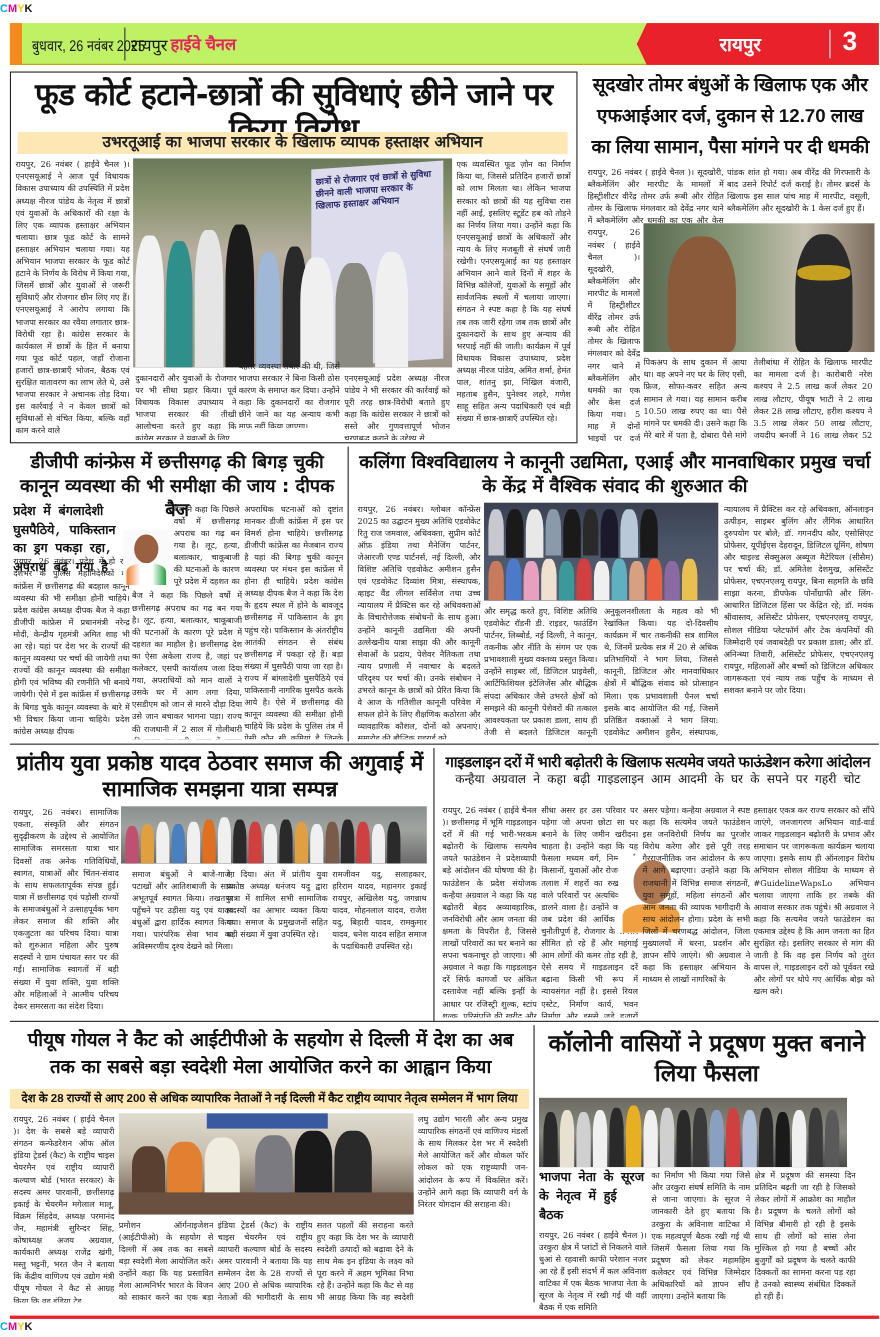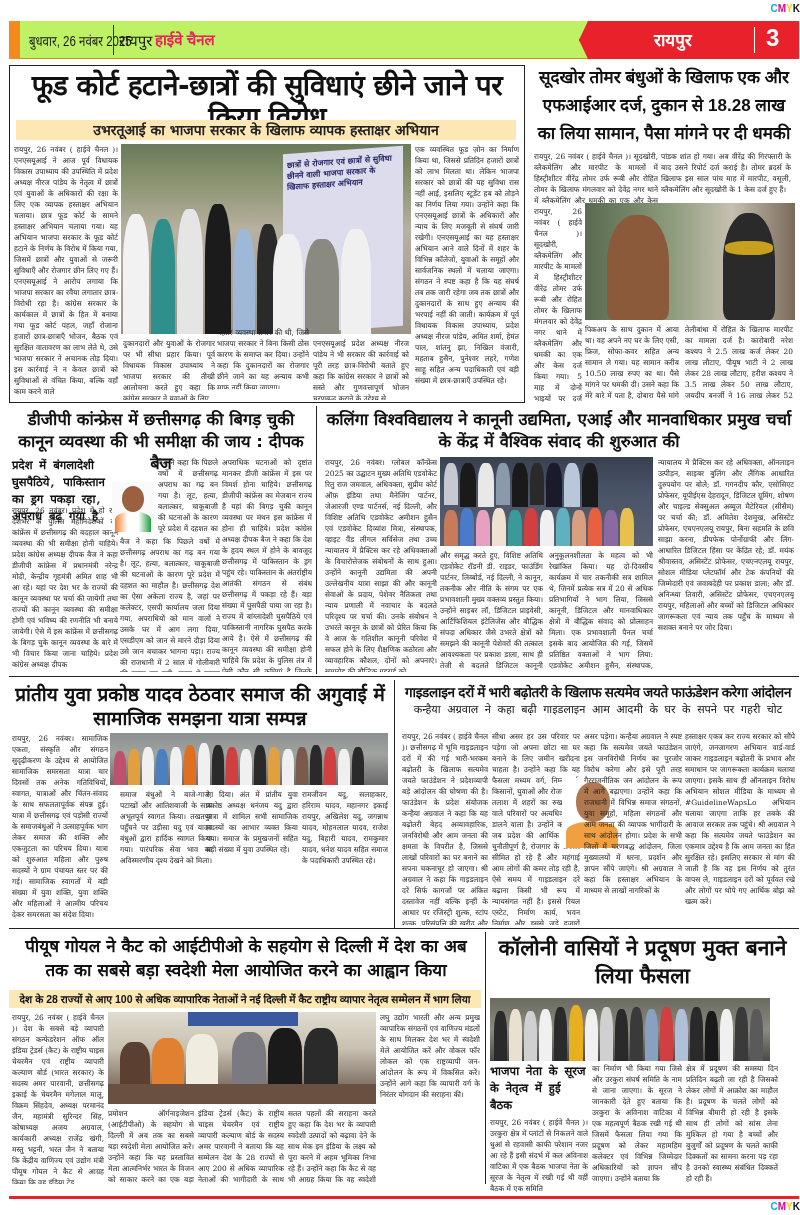--- a/index.html
+++ b/index.html
@@ -1,18 +1,18 @@
 <!DOCTYPE html>
 <html><head>
 <meta charset="utf-8">
 <style>
   * { box-sizing: border-box; margin: 0; padding: 0; }
   html, body { width: 800px; height: 1215px; background: #fff; overflow: hidden; }
   body { font-family: "DejaVu Serif", serif; color: #111; position: relative; }
-  .cmyk { position: absolute; left: 0; width: 800px; text-align: right; font-family: "Liberation Sans", sans-serif; font-size: 10px; font-weight: bold; letter-spacing: 0px; }
+  .cmyk { position: absolute; left: 0; width: 800px; text-align: left; font-family: "Liberation Sans", sans-serif; font-size: 10px; font-weight: bold; letter-spacing: 0px; }
   .cmyk .c { color: #00aeef; } .cmyk .m { color: #ec008c; } .cmyk .y { color: #f5d000; } .cmyk .k { color: #111; }
   .masthead { position: absolute; top: 21px; left: 9px; width: 790px; height: 38px; background: #bef264; border-bottom: 1px solid #c59a00; }
   .mh-orange { position: absolute; left: 0; top: 0; width: 11px; height: 38px; background: #f38a1b; }
   .mh-date { position: absolute; left: 20px; top: 10px; font-family: "Liberation Sans", sans-serif; font-size: 14px; color: #1a1a1a; transform: scaleX(0.82); transform-origin: left; }
   .mh-sep { position: absolute; left: 104px; top: 4px; width: 1px; height: 30px; background: #333; }
   .mh-city { position: absolute; left: 110px; top: 9px; font-family: "Liberation Sans", sans-serif; font-size: 15px; color: #1a1a1a; }
   .mh-brand { position: absolute; left: 146px; top: 8px; font-family: "Liberation Sans", sans-serif; font-size: 15px; font-weight: bold; color: #e8245c; display: flex; align-items: flex-start; gap: 2px; }
   .mh-right { position: absolute; right: 0; top: 0; width: 220px; height: 38px; background: #e8212a; clip-path: polygon(9px 0, 100% 0, 100% 100%, 9px 100%, 0 50%); }
   .mh-chev { position: absolute; right: 212px; top: 8px; width: 0; height: 0; border-top: 11px solid transparent; border-bottom: 11px solid transparent; border-right: 8px solid #111; }
   .mh-right-city { position: absolute; left: 75px; top: 7px; font-family: "Liberation Sans", sans-serif; font-size: 17px; color: #fff; font-weight: bold; }
@@ -74,21 +74,21 @@
     <div class="person" style="width:30px;height:100px;background:#f0f0f0;"></div>
     <div class="person" style="width:34px;height:95px;background:#8a8a80;"></div>
     <div class="person" style="width:30px;height:105px;background:#f0f0f0;"></div>
   </div>
 </div>
 <div class="body-text" style="left:123px; top:338px; width:92px; height:62px;">दुकानदारों और युवाओं के रोजगार पर भी सीधा प्रहार किया। पूर्व विधायक विकास उपाध्याय ने भाजपा सरकार की तीखी आलोचना करते हुए कहा कि कांग्रेस सरकार ने युवाओं के लिए</div>
 <div class="body-text" style="left:217px; top:327px; width:92px; height:62px;">बेहतर व्यवस्था तैयार की थी, जिसे भाजपा सरकार ने बिना किसी ठोस कारण के समाप्त कर दिया। उन्होंने कहा कि दुकानदारों का रोजगार छीने जाने का यह अन्याय कभी माफ नहीं किया जाएगा।</div>
 <div class="body-text" style="left:313px; top:338px; width:96px; height:62px;">एनएसयूआई प्रदेश अध्यक्ष नीरज पांडेय ने भी सरकार की कार्रवाई को पूरी तरह छात्र-विरोधी बताते हुए कहा कि कांग्रेस सरकार ने छात्रों को सस्ते और गुणवत्तापूर्ण भोजन चरणबद्ध कराने के उद्देश्य से</div>
 <div class="body-text" style="left:415px; top:144px; width:104px; height:254px;">एक व्यवस्थित फूड ज़ोन का निर्माण किया था, जिससे प्रतिदिन हजारों छात्रों को लाभ मिलता था। लेकिन भाजपा सरकार को छात्रों की यह सुविधा रास नहीं आई, इसलिए स्टूडेंट हब को तोड़ने का निर्णय लिया गया। उन्होंने कहा कि एनएसयूआई छात्रों के अधिकारों और न्याय के लिए मजबूती से संघर्ष जारी रखेगी। एनएसयूआई का यह हस्ताक्षर अभियान आने वाले दिनों में शहर के विभिन्न कॉलेजों, युवाओं के समूहों और सार्वजनिक स्थलों में चलाया जाएगा। संगठन ने स्पष्ट कहा है कि यह संघर्ष तब तक जारी रहेगा जब तक छात्रों और दुकानदारों के साथ हुए अन्याय की भरपाई नहीं की जाती। कार्यक्रम में पूर्व विधायक विकास उपाध्याय, प्रदेश अध्यक्ष नीरज पांडेय, अमित शर्मा, हेमंत पाल, शांतनु झा, निखिल वंजारी, महताब हुसैन, पुनेश्वर लहरे, गणेश साहू सहित अन्य पदाधिकारी एवं बड़ी संख्या में छात्र-छात्राएँ उपस्थित रहे।</div>
 
-<div class="hl" style="left:534px; top:64px; width:260px; font-family:'Liberation Sans',sans-serif; font-size:17px; line-height:28px;">सूदखोर तोमर बंधुओं के खिलाफ एक और एफआईआर दर्ज, दुकान से 18.28 लाख का लिया सामान, पैसा मांगने पर दी धमकी</div>
+<div class="hl" style="left:534px; top:64px; width:260px; font-family:'Liberation Sans',sans-serif; font-size:17px; line-height:28px;">सूदखोर तोमर बंधुओं के खिलाफ एक और एफआईआर दर्ज, दुकान से 12.70 लाख का लिया सामान, पैसा मांगने पर दी धमकी</div>
 <div class="body-text" style="left:534px; top:151px; width:124px; height:55px;">रायपुर, 26 नवंबर ( हाईवे चैनल )। सूदखोरी, ब्लैकमेलिंग और मारपीट के मामलों में हिस्ट्रीशीटर वीरेंद्र तोमर उर्फ रूबी और रोहित तोमर के खिलाफ मंगलवार को देवेंद्र नगर थाने में ब्लैकमेलिंग और धमकी का एक और केस दर्ज किया गया। 5 माह में दोनों भाइयों पर दर्ज यह आठवां केस है। शंकर नगर निवासी संजय चौकसे ने शिकायत में बताया कि 8 अगस्त 2021 को वीरेंद्र तोमर</div>
 <div class="body-text" style="left:661px; top:151px; width:130px; height:55px;">पांडक शांत हो गया। अब वीरेंद्र की गिरफ्तारी के बाद उसने रिपोर्ट दर्ज कराई है। तोमर ब्रदर्स के खिलाफ इस साल पांच माह में मारपीट, वसूली, ब्लैकमेलिंग और सूदखोरी के 1 केस दर्ज हुए हैं।</div>
 <div class="photo" style="left:585px; top:203px; width:210px; height:117px; background:linear-gradient(90deg,#5a6a50 0%,#8a9a7a 40%,#c6c0b0 70%,#7a6a5a 100%);">
   <div style="position:absolute; left:22px; top:12px; width:62px; height:105px; background:#8a5a3a; border-radius:45% 45% 10% 10%;"></div>
   <div style="position:absolute; left:138px; top:10px; width:52px; height:107px; background:#2a2a2a; border-radius:45% 45% 10% 10%;"></div>
   <div style="position:absolute; left:140px; top:38px; width:48px; height:14px; background:#c8a020; border-radius:40%;"></div>
 </div>
 <div class="body-text" style="left:534px; top:206px; width:48px; height:196px;">रायपुर, 26 नवंबर ( हाईवे चैनल )। सूदखोरी, ब्लैकमेलिंग और मारपीट के मामलों में हिस्ट्रीशीटर वीरेंद्र तोमर उर्फ रूबी और रोहित तोमर के खिलाफ मंगलवार को देवेंद्र नगर थाने में ब्लैकमेलिंग और धमकी का एक और केस दर्ज किया गया। 5 माह में दोनों भाइयों पर दर्ज यह आठवां केस है। शंकर नगर निवासी संजय चौकसे ने शिकायत में बताया कि 8 अगस्त 2021 को वीरेंद्र तोमर</div>
 <div class="body-text" style="left:585px; top:324px; width:94px; height:78px;">पिकअप के साथ दुकान में आया था। वह अपने नए घर के लिए एसी, फ्रिज, सोफा-कवर सहित अन्य सामान ले गया। यह सामान करीब 10.50 लाख रुपए का था। पैसे मांगने पर धमकी दी। उसने कहा कि मेरे बारे में पता है, दोबारा पैसे मांगे तो परिणाम भुगतना पड़ेगा।</div>
 <div class="body-text" style="left:685px; top:324px; width:108px; height:78px;">तेलीबांधा में रोहित के खिलाफ मारपीट का मामला दर्ज है। कारोबारी नरेश कश्यप ने 2.5 लाख कर्ज लेकर 20 लाख लौटाए, पीयूष भाटी ने 2 लाख लेकर 28 लाख लौटाए, हरीश कश्यप ने 3.5 लाख लेकर 50 लाख लौटाए, जयदीप बनर्जी ने 16 लाख लेकर 52 लाख चुका दिए हैं।</div>
@@ -178,21 +178,21 @@
 <div class="photo" style="left:562px; top:778px; width:60px; height:70px; background:#fff;">
   <div style="position:absolute; left:14px; top:4px; width:34px; height:40px; background:#b07850; border-radius:48%;"></div>
   <div style="position:absolute; left:4px; top:44px; width:52px; height:26px; background:#f0a040; border-radius:40% 40% 0 0;"></div>
 </div>
 <div class="body-text" style="left:584px; top:731px; width:98px; height:194px;">असर पड़ेगा। कन्हैया अग्रवाल ने स्पष्ट कहा कि सत्यमेव जयते फाउंडेशन इस जनविरोधी निर्णय का पुरजोर विरोध करेगा और इसे पूरी तरह गैरराजनीतिक जन आंदोलन के रूप में आगे बढ़ाएगा। उन्होंने कहा कि राजधानी में विभिन्न समाज संगठनों, युवा समूहों, महिला संगठनों और आम जनता की व्यापक भागीदारी के साथ आंदोलन होगा। प्रदेश के सभी जिलों में चरणबद्ध आंदोलन, जिला मुख्यालयों में धरना, प्रदर्शन और ज्ञापन सौंपे जाएंगे। श्री अग्रवाल ने कहा कि हस्ताक्षर अभियान के माध्यम से लाखों नागरिकों के</div>
 <div class="body-text" style="left:685px; top:731px; width:110px; height:194px;">हस्ताक्षर एकत्र कर राज्य सरकार को सौंपे जाएंगे, जनजागरण अभियान वार्ड-वार्ड जाकर गाइडलाइन बढ़ोतरी के प्रभाव और समाधान पर जागरूकता कार्यक्रम चलाया जाएगा। इसके साथ ही ऑनलाइन विरोध अभियान सोशल मीडिया के माध्यम से #GuidelineWapsLo अभियान चलाया जाएगा ताकि हर तबके की आवाज सरकार तक पहुंचे। श्री अग्रवाल ने कहा कि सत्यमेव जयते फाउंडेशन का एकमात्र उद्देश्य है कि आम जनता का हित सुरक्षित रहे। इसलिए सरकार से मांग की जाती है कि वह इस निर्णय को तुरंत वापस ले, गाइडलाइन दरों को पूर्ववत रखे और लोगों पर थोपे गए आर्थिक बोझ को खत्म करे।</div>
 
 <div class="rule" style="left:9px; top:928px; width:790px; height:1px;"></div>
 
 <div class="hl" style="left:12px; top:934px; width:468px; font-size:17px; line-height:24px;">पीयूष गोयल ने कैट को आईटीपीओ के सहयोग से दिल्ली में देश का अब तक का सबसे बड़ा स्वदेशी मेला आयोजित करने का आह्वान किया</div>
-<div class="kicker2">देश के 28 राज्यों से आए 100 से अधिक व्यापारिक नेताओं ने नई दिल्ली में कैट राष्ट्रीय व्यापार नेतृत्व सम्मेलन में भाग लिया</div>
+<div class="kicker2">देश के 28 राज्यों से आए 200 से अधिक व्यापारिक नेताओं ने नई दिल्ली में कैट राष्ट्रीय व्यापार नेतृत्व सम्मेलन में भाग लिया</div>
 <div class="body-text" style="left:12px; top:1012px; width:92px; height:172px;">रायपुर, 26 नवंबर ( हाईवे चैनल )। देश के सबसे बड़े व्यापारी संगठन कन्फेडरेशन ऑफ ऑल इंडिया ट्रेडर्स (कैट) के राष्ट्रीय चाइस चेयरमैन एवं राष्ट्रीय व्यापारी कल्याण बोर्ड (भारत सरकार) के सदस्य अमर पारवानी, छत्तीसगढ़ इकाई के चेयरमैन मगेलाल मालू, विक्रम सिंहदेव, अध्यक्ष परमानंद जैन, महामंत्री सुरिन्दर सिंह, कोषाध्यक्ष अजय अग्रवाल, कार्यकारी अध्यक्ष राजेंद्र खंगी, मस्तु भट्टनी, भरत जैन ने बताया कि केंद्रीय वाणिज्य एवं उद्योग मंत्री पीयूष गोयल ने कैट से आग्रह किया कि वह इंडिया ट्रेड</div>
 <div class="photo" style="left:108px; top:1012px; width:268px; height:92px; background:linear-gradient(180deg,#e0dcd0 0%,#c8c0b0 40%,#5a4a40 100%);">
   <div style="position:absolute; left:80px; top:0; width:110px; height:14px; background:#3a5aa0;"></div>
   <div class="people" style="left:10px; bottom:18px; width:250px; height:60px;">
     <div class="person" style="width:30px;height:44px;background:#5a4030;"></div>
     <div class="person" style="width:32px;height:48px;background:#e08030;"></div>
     <div class="person" style="width:32px;height:52px;background:#f0ece0;"></div>
     <div class="person" style="width:10px;height:1px;background:transparent;"></div>
     <div class="person" style="width:34px;height:54px;background:#7a7a80;"></div>
     <div class="person" style="width:34px;height:58px;background:#1a1a1a;"></div>

